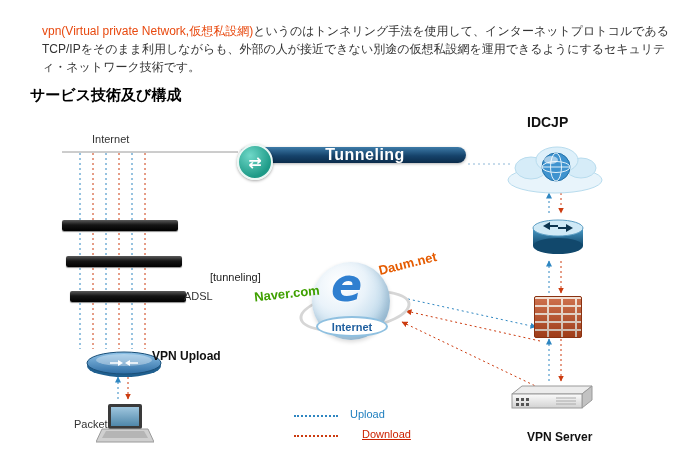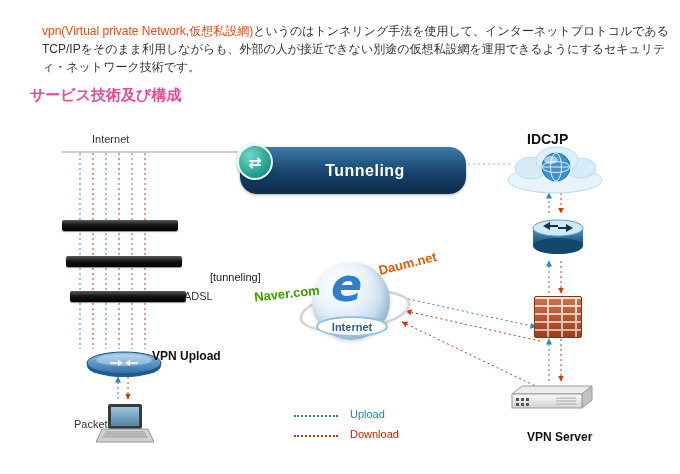--- a/index.html
+++ b/index.html
@@ -3,41 +3,41 @@
 <meta charset="utf-8">
 <style>
   html,body{margin:0;padding:0;background:#fff;}
   body{font-family:"Liberation Sans","DejaVu Sans",sans-serif;}
   .stage{position:relative;width:680px;height:474px;background:#fff;overflow:hidden;}
 
   
   .intro{position:absolute;left:30px;top:10px;width:628px;font-size:12px;line-height:1.5;color:#333;margin:12px;}
   .intro .hl{color:#e8490f;}
 
-  .section-title{position:absolute;left:30px;top:86px;margin:0;font-size:15px;font-weight:bold;color:#ec4899;}
+  .section-title{position:absolute;left:30px;top:86px;margin:0;font-size:15px;font-weight:bold;color:#000000;}
 
   
   .lbl{position:absolute;font-size:11px;color:#333;z-index:5;white-space:nowrap;}
   .lbl-internet{left:92px;top:133px;}
   .lbl-tunneling-br{left:210px;top:248px;color:#222;margin-top:23px;}
   .lbl-adsl{left:184px;top:290px;}
   .lbl-vpn-client{left:152px;top:349px;font-weight:bold;font-size:12px;color:#111;}
   .lbl-packet{left:74px;top:397px;margin-top:21px;}
-  .lbl-idcjp{left:527px;top:114px;font-weight:bold;font-size:14px;color:#111;margin-top:17px;}
+  .lbl-idcjp{left:527px;top:114px;font-weight:bold;font-size:14px;color:#111;}
   .lbl-vpn-server{left:527px;top:430px;font-weight:bold;font-size:12px;color:#111;}
 
   
   .lines{position:absolute;left:0;top:0;z-index:1;}
   .lb{stroke:#2e86c1;stroke-width:1;stroke-dasharray:2 3;fill:none;}
   .lo{stroke:#cc3b0f;stroke-width:1;stroke-dasharray:2 3;fill:none;}
   .lg{stroke:#9a9a9a;stroke-width:1;fill:none;}
   .lc{stroke:#8fb8d8;stroke-width:1;stroke-dasharray:2 3;fill:none;}
 
   
-  .banner{position:absolute;left:240px;top:147px;width:226px;height:47px;border-radius:17px;
+  .banner{position:absolute;left:240px;top:147px;width:226px;height:16px;border-radius:17px;
     background:linear-gradient(180deg,#3d7ba8 0%,#16436b 55%,#0b2b4a 100%);
     display:flex;align-items:center;justify-content:center;padding-left:24px;box-sizing:border-box;
     color:#fff;font-size:16px;font-weight:bold;letter-spacing:.5px;z-index:2;box-shadow:0 1px 3px rgba(0,0,0,.3);}
   .banner-icon{position:absolute;left:237px;top:144px;width:36px;height:36px;border-radius:50%;
     background:radial-gradient(circle at 35% 30%,#6fd8c8,#1d9a87 70%);
     border:2px solid #eaf7f4;box-sizing:border-box;color:#fff;display:flex;align-items:center;justify-content:center;
     font-size:16px;font-weight:bold;z-index:3;box-shadow:0 1px 3px rgba(0,0,0,.35);}
 
   
   .bar{position:absolute;width:116px;height:11px;border-radius:2px;z-index:2;
@@ -71,21 +71,21 @@
   .globe-badge{position:absolute;left:316px;top:316px;width:72px;height:21px;background:#fff;border:2px solid #8fc0e0;border-radius:50%;
     display:flex;align-items:center;justify-content:center;font-size:11px;font-weight:bold;color:#1f5f9f;z-index:5;box-sizing:border-box;}
   .naver{position:absolute;left:254px;top:286px;font-size:13px;font-weight:bold;color:#3fa000;transform:rotate(-6deg);z-index:6;}
   .daum{position:absolute;left:378px;top:256px;font-size:13px;font-weight:bold;color:#e55b00;transform:rotate(-14deg);z-index:6;}
 
   
   .legend-line{position:absolute;width:44px;height:0;border-top:2px dotted;z-index:3;}
   .legend-up{left:294px;top:415px;border-color:#2e86c1;}
   .legend-down{left:294px;top:435px;border-color:#cc3b0f;}
   .legend-up-lbl{left:350px;top:408px;color:#1f7fbf;}
-  .legend-down-lbl{left:350px;top:428px;color:#cc2200;}
+  .legend-down-lbl{left:362px;top:428px;color:#cc2200;text-decoration:underline;}
 </style>
 </head>
 <body>
 
 <div class="stage">
 
   <p class="intro"><span class="hl">vpn(Virtual private Network,仮想私設網)</span><span>というのはトンネリング手法を使用して、インターネットプロトコルであるTCP/IPをそのまま利用しながらも、外部の人が接近できない別途の仮想私設網を運用できるようにするセキュリティ・ネットワーク技術です。</span></p>
 
   <h2 class="section-title">サービス技術及び構成</h2>
 

